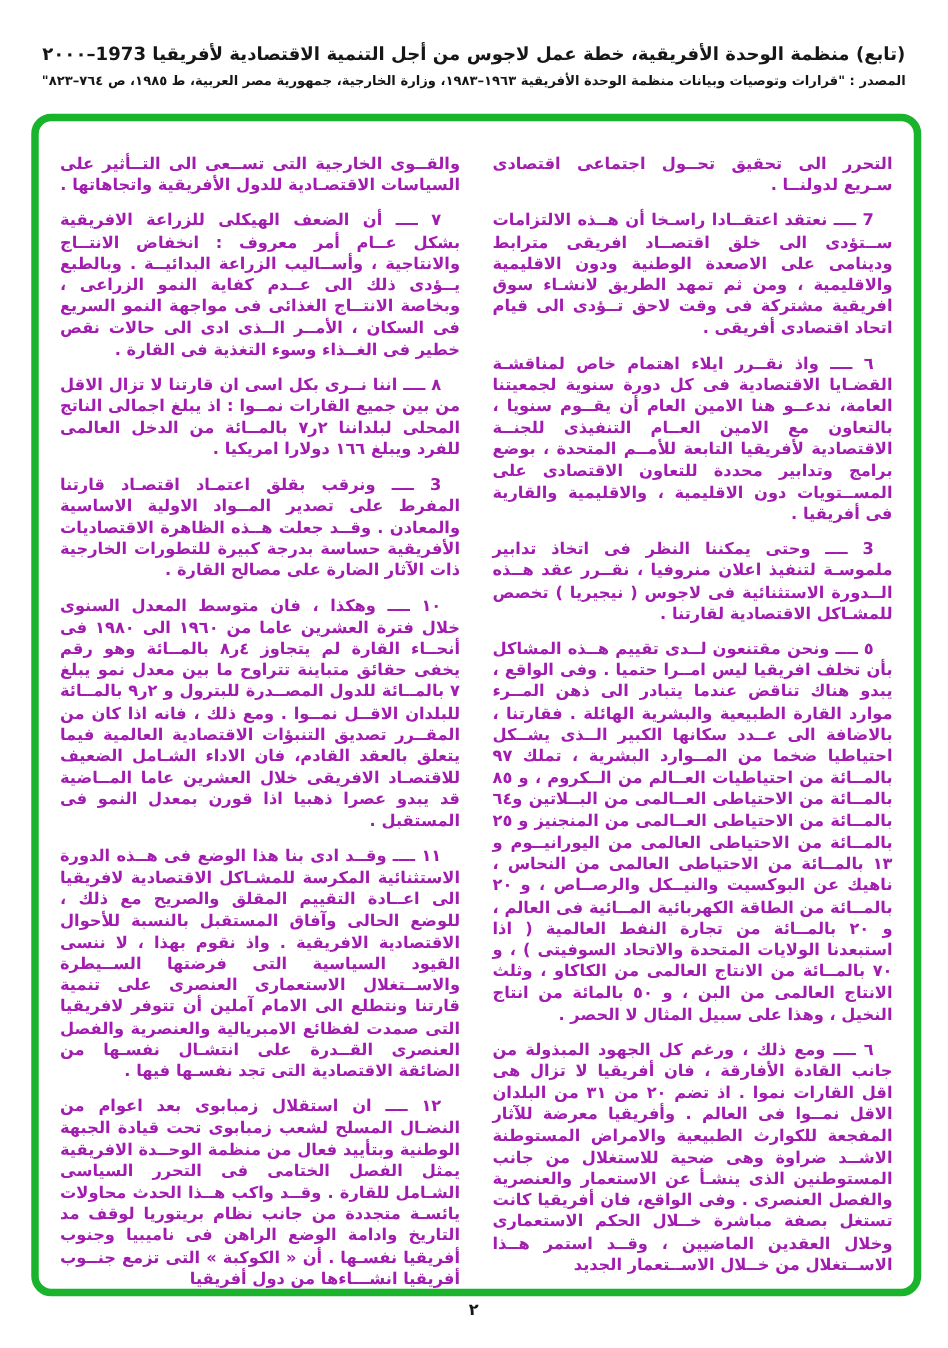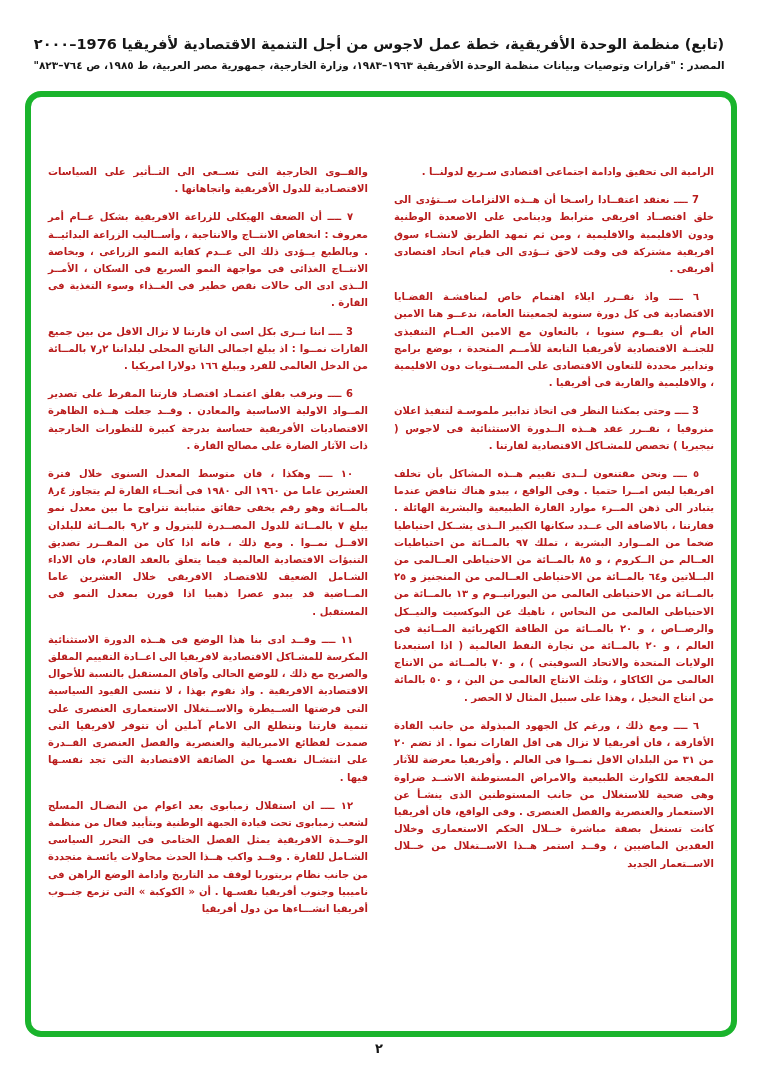--- a/index.html
+++ b/index.html
@@ -40,66 +40,65 @@
   .columns {
     direction: rtl;
     display: flex;
     gap: 26px;
     height: 100%;
   }
   .col {
     flex: 1 1 0;
     direction: rtl;
     text-align: justify;
-    font-size: 10px;
+    font-size: 13px;
     font-weight: 700;
     line-height: 17.2px;
-    color: #b91c1c;
-    margin-top: 40px;
+    color: #a21caf;
   }
   .col p { margin: 0 0 11px 0; text-indent: 15px; }
   .col p.cont { text-indent: 0; }
 
   .page-number {
     position: absolute;
     top: 1041px; left: 0;
     width: 100%;
     text-align: center;
     font-size: 13px;
     font-weight: 700;
     direction: rtl;
   }
 </style>
 </head>
 <body>
 
 <div class="page">
 
   <div class="hdr">
-    <div class="doc-title">(تابع) منظمة الوحدة الأفريقية، خطة عمل لاجوس من أجل التنمية الاقتصادية لأفريقيا 1976–٢٠٠٠</div>
+    <div class="doc-title">(تابع) منظمة الوحدة الأفريقية، خطة عمل لاجوس من أجل التنمية الاقتصادية لأفريقيا 1973–٢٠٠٠</div>
     <div class="doc-source">المصدر : "قرارات وتوصيات وبيانات منظمة الوحدة الأفريقية ١٩٦٣–١٩٨٣، وزارة الخارجية، جمهورية مصر العربية، ط ١٩٨٥، ص ٧٦٤–٨٢٣"</div>
   </div>
 
   <div class="content-box" style="border-color: rgb(26, 180, 44);">
     <div class="columns">
 
       <div class="col">
-        <p class="cont">الرامية الى تحقيق وادامة اجتماعى اقتصادى سـريع لدولنــا .</p>
+        <p class="cont">التحرر الى تحقيق تحــول اجتماعى اقتصادى سـريع لدولنــا .</p>
         <p>7 ــــ نعتقد اعتقــادا راسـخا أن هــذه الالتزامات ســتؤدى الى خلق اقتصــاد افريقى مترابط ودينامى على الاصعدة الوطنية ودون الاقليمية والاقليمية ، ومن ثم تمهد الطريق لانشـاء سوق افريقية مشتركة فى وقت لاحق تــؤدى الى قيام اتحاد اقتصادى أفريقى .</p>
         <p>٦ ــــ واذ نقــرر ايلاء اهتمام خاص لمناقشـة القضـايا الاقتصادية فى كل دورة سنوية لجمعيتنا العامة، ندعــو هنا الامين العام أن يقــوم سنويا ، بالتعاون مع الامين العــام التنفيذى للجنــة الاقتصادية لأفريقيا التابعة للأمــم المتحدة ، بوضع برامج وتدابير محددة للتعاون الاقتصادى على المســتويات دون الاقليمية ، والاقليمية والقارية فى أفريقيا .</p>
         <p>3 ــــ وحتى يمكننا النظر فى اتخاذ تدابير ملموسـة لتنفيذ اعلان منروفيا ، نقــرر عقد هــذه الــدورة الاستثنائية فى لاجوس ( نيجيريا ) تخصص للمشـاكل الاقتصادية لقارتنا .</p>
         <p>٥ ــــ ونحن مقتنعون لــدى تقييم هــذه المشاكل بأن تخلف افريقيا ليس امــرا حتميا . وفى الواقع ، يبدو هناك تناقض عندما يتبادر الى ذهن المــرء موارد القارة الطبيعية والبشرية الهائلة . فقارتنا ، بالاضافة الى عــدد سكانها الكبير الــذى يشــكل احتياطيا ضخما من المــوارد البشرية ، تملك ٩٧ بالمــائة من احتياطيات العــالم من الــكروم ، و ٨٥ بالمــائة من الاحتياطى العــالمى من البــلاتين و٦٤ بالمــائة من الاحتياطى العــالمى من المنجنيز و ٢٥ بالمــائة من الاحتياطى العالمى من اليورانيــوم و ١٣ بالمــائة من الاحتياطى العالمى من النحاس ، ناهيك عن البوكسيت والنيــكل والرصــاص ، و ٢٠ بالمــائة من الطاقة الكهربائية المــائية فى العالم ، و ٢٠ بالمــائة من تجارة النفط العالمية ( اذا استبعدنا الولايات المتحدة والاتحاد السوفيتى ) ، و ٧٠ بالمــائة من الانتاج العالمى من الكاكاو ، وثلث الانتاج العالمى من البن ، و ٥٠ بالمائة من انتاج النخيل ، وهذا على سبيل المثال لا الحصر .</p>
         <p>٦ ــــ ومع ذلك ، ورغم كل الجهود المبذولة من جانب القادة الأفارقة ، فان أفريقيا لا تزال هى اقل القارات نموا . اذ تضم ٢٠ من ٣١ من البلدان الاقل نمــوا فى العالم . وأفريقيا معرضة للآثار المفجعة للكوارث الطبيعية والامراض المستوطنة الاشــد ضراوة وهى ضحية للاستغلال من جانب المستوطنين الذى ينشـأ عن الاستعمار والعنصرية والفصل العنصرى . وفى الواقع، فان أفريقيا كانت تستغل بصفة مباشرة خــلال الحكم الاستعمارى وخلال العقدين الماضيين ، وقــد استمر هــذا الاســتغلال من خــلال الاســتعمار الجديد</p>
       </div>
 
       <div class="col">
         <p class="cont">والقــوى الخارجية التى تســعى الى التــأثير على السياسات الاقتصـادية للدول الأفريقية واتجاهاتها .</p>
         <p>٧ ــــ أن الضعف الهيكلى للزراعة الافريقية بشكل عــام أمر معروف : انخفاض الانتــاج والانتاجية ، وأســاليب الزراعة البدائيــة . وبالطبع يــؤدى ذلك الى عــدم كفاية النمو الزراعى ، وبخاصة الانتــاج الغذائى فى مواجهة النمو السريع فى السكان ، الأمــر الــذى ادى الى حالات نقص خطير فى الغــذاء وسوء التغذية فى القارة .</p>
-        <p>3 ــــ اننا نــرى بكل اسى ان قارتنا لا تزال الاقل من بين جميع القارات نمــوا : اذ يبلغ اجمالى الناتج المحلى لبلداننا ٢ر٧ بالمــائة من الدخل العالمى للفرد ويبلغ ١٦٦ دولارا امريكيا .</p>
-        <p>6 ــــ ونرقب بقلق اعتمـاد اقتصـاد قارتنا المفرط على تصدير المــواد الاولية الاساسية والمعادن . وقــد جعلت هــذه الظاهرة الاقتصاديات الأفريقية حساسة بدرجة كبيرة للتطورات الخارجية ذات الآثار الضارة على مصالح القارة .</p>
+        <p>٨ ــــ اننا نــرى بكل اسى ان قارتنا لا تزال الاقل من بين جميع القارات نمــوا : اذ يبلغ اجمالى الناتج المحلى لبلداننا ٢ر٧ بالمــائة من الدخل العالمى للفرد ويبلغ ١٦٦ دولارا امريكيا .</p>
+        <p>3 ــــ ونرقب بقلق اعتمـاد اقتصـاد قارتنا المفرط على تصدير المــواد الاولية الاساسية والمعادن . وقــد جعلت هــذه الظاهرة الاقتصاديات الأفريقية حساسة بدرجة كبيرة للتطورات الخارجية ذات الآثار الضارة على مصالح القارة .</p>
         <p>١٠ ــــ وهكذا ، فان متوسط المعدل السنوى خلال فترة العشرين عاما من ١٩٦٠ الى ١٩٨٠ فى أنحــاء القارة لم يتجاوز ٤ر٨ بالمــائة وهو رقم يخفى حقائق متباينة تتراوح ما بين معدل نمو يبلغ ٧ بالمــائة للدول المصــدرة للبترول و ٢ر٩ بالمــائة للبلدان الاقــل نمــوا . ومع ذلك ، فانه اذا كان من المقــرر تصديق التنبؤات الاقتصادية العالمية فيما يتعلق بالعقد القادم، فان الاداء الشـامل الضعيف للاقتصـاد الافريقى خلال العشرين عاما المــاضية قد يبدو عصرا ذهبيا اذا قورن بمعدل النمو فى المستقبل .</p>
         <p>١١ ــــ وقــد ادى بنا هذا الوضع فى هــذه الدورة الاستثنائية المكرسة للمشـاكل الاقتصادية لافريقيا الى اعــادة التقييم المقلق والصريح مع ذلك ، للوضع الحالى وآفاق المستقبل بالنسبة للأحوال الاقتصادية الافريقية . واذ نقوم بهذا ، لا ننسى القيود السياسية التى فرضتها الســيطرة والاســتغلال الاستعمارى العنصرى على تنمية قارتنا ونتطلع الى الامام آملين أن تتوفر لافريقيا التى صمدت لفظائع الامبريالية والعنصرية والفصل العنصرى القــدرة على انتشـال نفسـها من الضائقة الاقتصادية التى تجد نفسـها فيها .</p>
         <p>١٢ ــــ ان استقلال زمبابوى بعد اعوام من النضـال المسلح لشعب زمبابوى تحت قيادة الجبهة الوطنية وبتأييد فعال من منظمة الوحــدة الافريقية يمثل الفصل الختامى فى التحرر السياسى الشـامل للقارة . وقــد واكب هــذا الحدث محاولات يائسـة متجددة من جانب نظام بريتوريا لوقف مد التاريخ وادامة الوضع الراهن فى ناميبيا وجنوب أفريقيا نفسـها . أن « الكوكبة » التى تزمع جنــوب أفريقيا انشـــاءها من دول أفريقيا</p>
       </div>
 
     </div>
   </div>
 
   <div class="page-number">٢</div>
 

